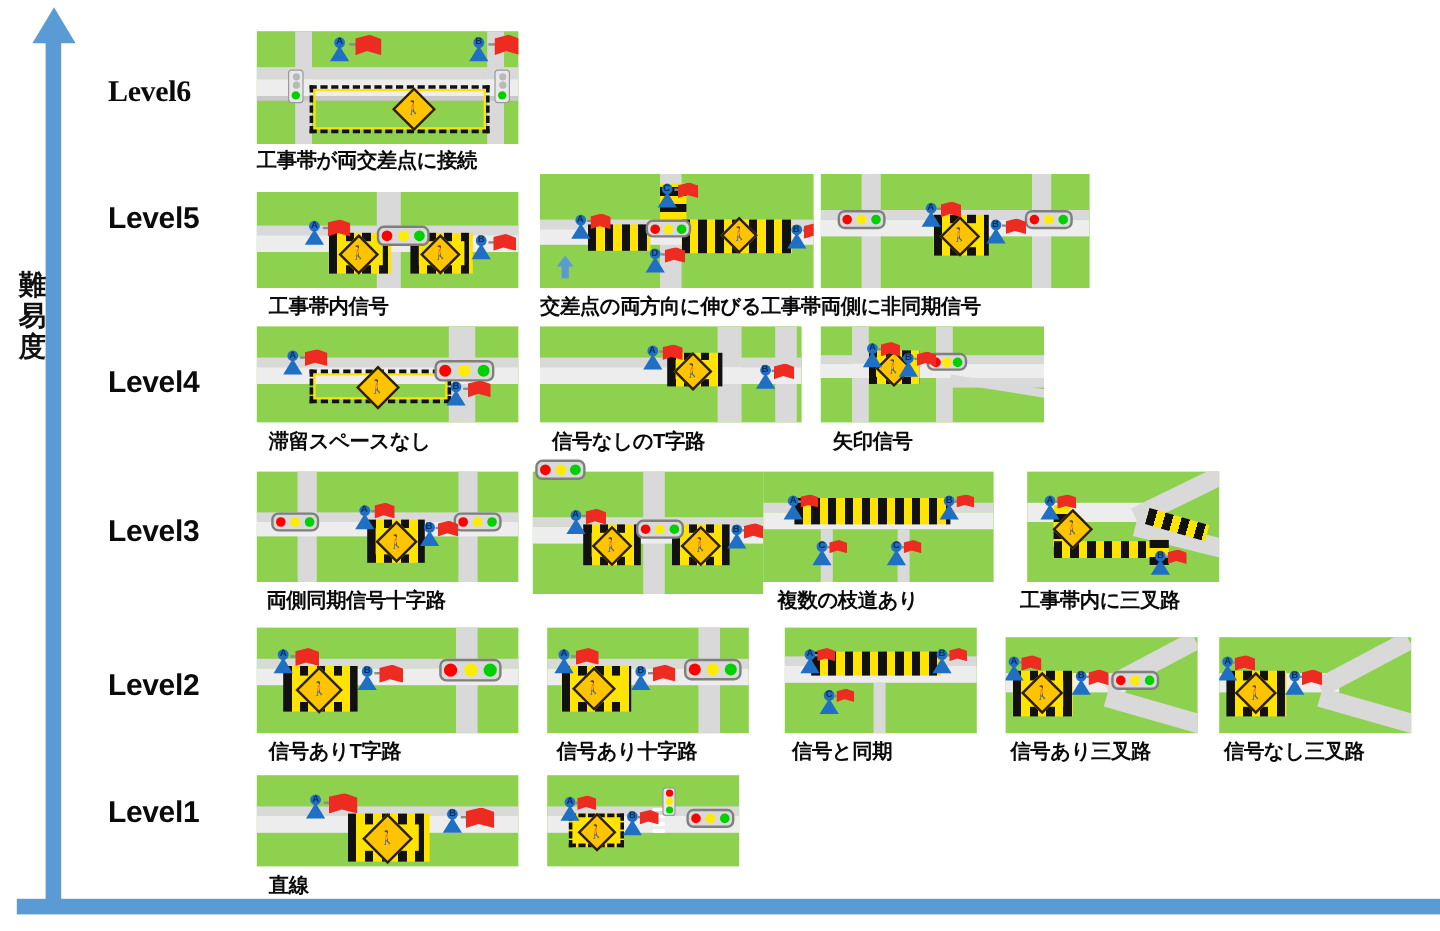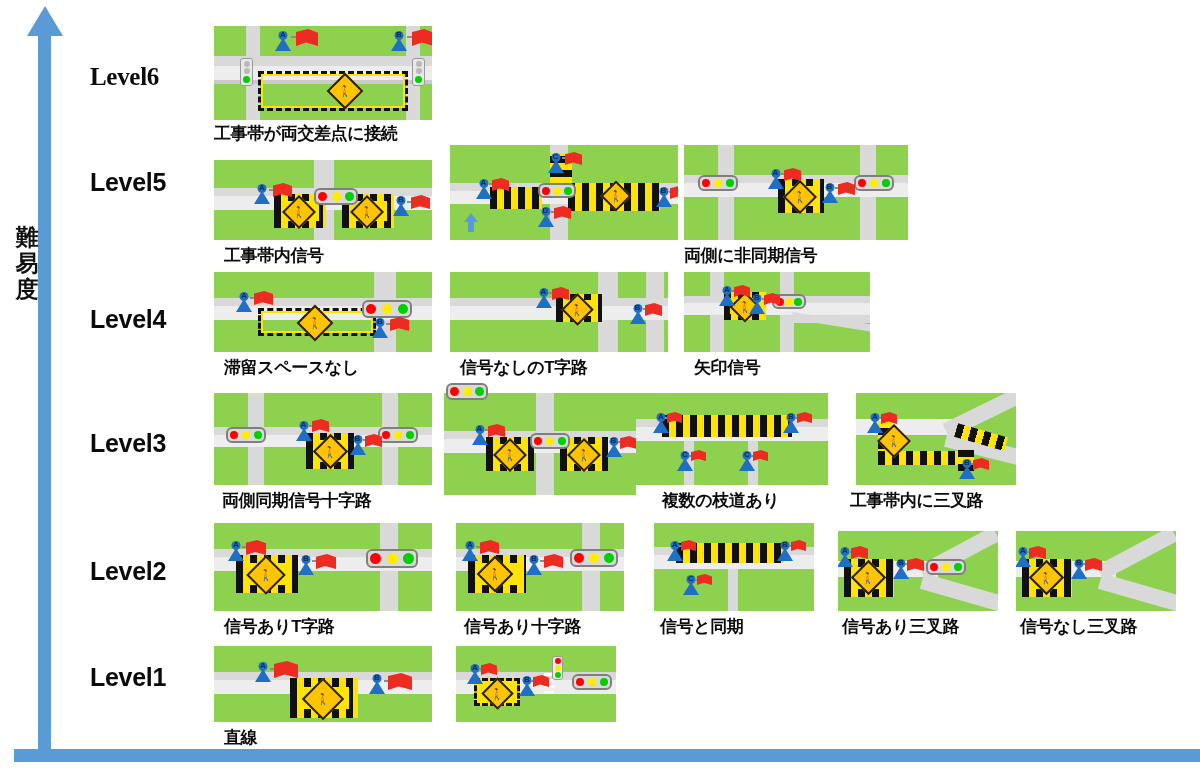--- a/index.html
+++ b/index.html
@@ -242,20 +242,21 @@
           <div class="head"></div>
           <div class="body"></div>
       </div>
       <div class="flagpole" style="left:219px;top:46px;width:9px;height:2px;"></div>
       <div class="flag" style="left:220px;top:41px;width:17px;height:13px;"></div>
       <div class="bluearrow" style="left:14px;top:68px;width:14px;height:20px;">
           <div class="hd"></div>
           <div class="sh"></div>
         </div>
     </div>
+    <div class="caption" style="top:99px;">交差点の両方向に伸びる工事帯</div>
   </div>
 
   <div class="card" style="left:684px;top:145px;width:224px;height:120px;">
     <div class="scene" style="width:224px;height:95px;">
       <div class="road-v" style="left:34px;top:0;width:16px;height:95px;"></div>
       <div class="road-v" style="left:176px;top:0;width:16px;height:95px;"></div>
       <div class="road-h" style="left:0;top:30px;width:224px;height:8px;"></div>
       <div class="road-main" style="left:0;top:38px;width:224px;height:14px;"></div>
       <div class="wz" style="left:94px;top:34px;width:46px;height:34px;">
           <div class="wz-inner" style="left:7px;top:7px;width:32px;height:20px;background:#ffe400;"></div>
@@ -503,21 +504,21 @@
       <div class="flagpole" style="left:53px;top:62px;width:8px;height:2px;"></div>
       <div class="flag" style="left:55px;top:57px;width:15px;height:11px;"></div>
       <div class="person" style="left:104px;top:58px;width:14px;height:17px;">
         <div class="tag">C</div>
           <div class="head"></div>
           <div class="body"></div>
       </div>
       <div class="flagpole" style="left:115px;top:62px;width:8px;height:2px;"></div>
       <div class="flag" style="left:117px;top:57px;width:15px;height:11px;"></div>
     </div>
-    <div class="caption" style="top:96px;left:26px;text-align:right;">複数の枝道あり</div>
+    <div class="caption" style="top:96px;left:12px;text-align:right;">複数の枝道あり</div>
   </div>
 
   <div class="card" style="left:856px;top:393px;width:160px;height:100px;">
     <div class="scene" style="width:160px;height:92px;">
       <div class="road-main" style="left:0;top:26px;width:110px;height:16px;"></div>
       <div class="road-diag" style="left:90px;top:30px;width:90px;height:16px;transform:rotate(-26deg);"></div>
       <div class="road-diag" style="left:90px;top:38px;width:90px;height:16px;transform:rotate(14deg);"></div>
       <div class="wz" style="left:22px;top:28px;width:14px;height:42px;background:repeating-linear-gradient(0deg,#111 0 7px,#ffe400 7px 14px);"></div>
       <div class="wz" style="left:22px;top:58px;width:92px;height:14px;"></div>
       <div class="wz" style="left:100px;top:30px;width:52px;height:14px;transform:rotate(16deg);transform-origin:left center;"></div>

